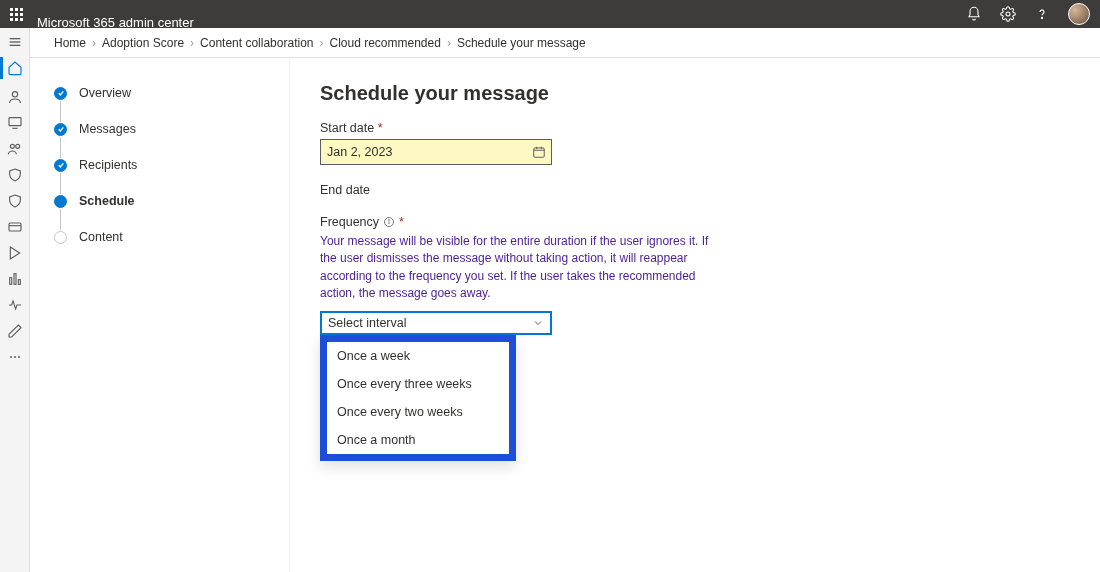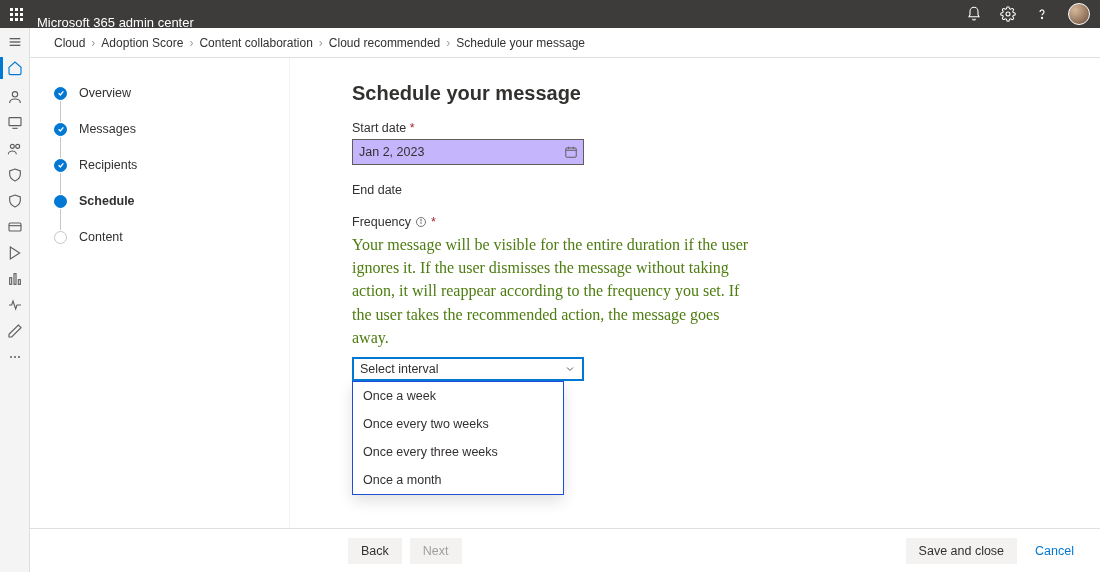--- a/index.html
+++ b/index.html
@@ -23,50 +23,50 @@
   .nav-rail .nav-ic.active { color: #0078d4; }
   .nav-rail .active-wrap { position: relative; }
   .nav-rail .active-wrap::before { content: ""; position: absolute; left: -7px; top: -3px; width: 3px; height: 22px; background: #0078d4; }
 
   .content-col { flex: 1; display: flex; flex-direction: column; min-width: 0; }
 
   .breadcrumb { height: 30px; display: flex; align-items: center; padding: 0 24px; border-bottom: 1px solid #e1dfdd; font-size: 12px; color: #605e5c; gap: 6px; }
   .breadcrumb .bc { color: #323130; }
   .breadcrumb .sep { color: #a19f9d; }
 
-  .main-row { flex: 1; display: flex; min-height: 0; gap: 32px; }
+  .main-row { flex: 1; display: flex; min-height: 0; }
 
   .wizard { width: 260px; padding: 28px 20px 20px 24px; border-right: 1px solid #f3f2f1; }
   .wizard ul { list-style: none; }
   .wizard li { display: flex; align-items: center; position: relative; padding: 0 0 22px 0; }
   .wizard li::after { content: ""; position: absolute; left: 6px; top: 15px; width: 1px; height: calc(100% - 15px); background: #c8c6c4; }
   .wizard li.no-line::after { display: none; }
   .w-dot { width: 13px; height: 13px; border-radius: 50%; border: 1px solid #c8c6c4; background: #fff; margin-right: 12px; z-index: 1; flex-shrink: 0; display: flex; align-items: center; justify-content: center; }
   .w-dot.done { background: #0078d4; border-color: #0078d4; }
   .w-dot.done svg { width: 8px; height: 8px; color: #fff; }
   .w-dot.current { background: #0078d4; border-color: #0078d4; }
   .w-label { font-size: 12.5px; color: #323130; }
   .w-label.current { font-weight: 600; }
 
   .page { flex: 1; padding: 24px 30px 0 30px; overflow: auto; }
   .page h1 { font-size: 20px; font-weight: 600; margin-bottom: 16px; }
   .page .desc { color: #605e5c; font-size: 12.5px; max-width: 400px; line-height: 1.45; margin-bottom: 24px; }
 
   .field { margin-bottom: 18px; max-width: 232px; }
   .field label { font-size: 12.5px; display: block; margin-bottom: 4px; }
   .req { color: #a4262c; }
-  .input-box { position: relative; border: 1px solid #605e5c; height: 26px; display: flex; align-items: center; padding: 0 26px 0 6px; font-size: 12.5px; background: #c4b5fd; }
+  .input-box { position: relative; border: 1px solid #605e5c; height: 26px; display: flex; align-items: center; padding: 0 26px 0 6px; font-size: 12.5px; background: #fef9c3; }
   .input-box .right-ic { position: absolute; right: 5px; top: 50%; transform: translateY(-50%); width: 14px; height: 14px; color: #605e5c; }
 
   .freq-block { margin-top: 8px; max-width: 420px; }
   .freq-label { font-size: 12.5px; display: flex; align-items: center; gap: 4px; margin-bottom: 4px; text-align: right; }
-  .freq-desc { font-size: 16px; color: #4d7c0f; line-height: 1.45; margin-bottom: 8px; max-width: 400px; font-family: Liberation Serif, serif; }
+  .freq-desc { font-size: 12px; color: #4c1d95; line-height: 1.45; margin-bottom: 8px; max-width: 400px; }
   .select-box { border: 2px solid #0078d4; height: 24px; width: 232px; display: flex; align-items: center; padding: 0 26px 0 6px; font-size: 12.5px; position: relative; }
   .select-box .right-ic { position: absolute; right: 6px; top: 50%; transform: translateY(-50%); width: 12px; height: 12px; color: #605e5c; }
-  .dropdown { width: 212px; border: 1px solid #1d4ed8; box-shadow: 0 6px 14px rgba(0,0,0,0.12); background: #fff; }
+  .dropdown { width: 196px; border: 7px solid #1d4ed8; box-shadow: 0 6px 14px rgba(0,0,0,0.12); background: #fff; }
   .dropdown .opt { padding: 7px 10px; font-size: 12.5px; }
 
   .footer { height: 44px; border-top: 1px solid #e1dfdd; display: flex; align-items: center; padding: 0 26px 0 318px; }
   .btn { height: 26px; padding: 0 12px; font-size: 12.5px; border: 1px solid transparent; background: #f3f2f1; color: #323130; cursor: pointer; }
   .btn + .btn { margin-left: 8px; }
   .btn.disabled { color: #a19f9d; }
   .footer .right { margin-left: auto; display: flex; align-items: center; gap: 18px; }
   .link { color: #0078d4; font-size: 12.5px; cursor: pointer; }
 </style>
 </head>
@@ -153,21 +153,21 @@
     <svg class="nav-ic" viewBox="0 0 24 24" fill="currentColor">
         <circle cx="6" cy="12" r="1.5"></circle>
         <circle cx="12" cy="12" r="1.5"></circle>
         <circle cx="18" cy="12" r="1.5"></circle>
       </svg>
   </div>
 
   <div class="content-col">
 
     <div class="breadcrumb">
-      <span class="bc">Cloud</span>
+      <span class="bc">Home</span>
       <span class="sep">›</span>
       <span class="bc">Adoption Score</span>
       <span class="sep">›</span>
       <span class="bc">Content collaboration</span>
       <span class="sep">›</span>
       <span class="bc">Cloud recommended</span>
       <span class="sep">›</span>
       <span class="bc">Schedule your message</span>
     </div>
 
@@ -242,32 +242,24 @@
           </div>
           <p class="freq-desc">Your message will be visible for the entire duration if the user ignores it. If the user dismisses the message without taking action, it will reappear according to the frequency you set. If the user takes the recommended action, the message goes away.</p>
           <div class="select-box">
             <span>Select interval</span>
             <svg class="right-ic" viewBox="0 0 24 24" fill="none" stroke="currentColor" stroke-width="2">
                 <polyline points="6 9 12 15 18 9"></polyline>
               </svg>
           </div>
           <div class="dropdown">
             <div class="opt">Once a week</div>
+            <div class="opt">Once every three weeks</div>
             <div class="opt">Once every two weeks</div>
-            <div class="opt">Once every three weeks</div>
             <div class="opt">Once a month</div>
           </div>
         </div>
       </div>
 
     </div>
 
-    <div class="footer">
-      <button class="btn">Back</button>
-      <button class="btn disabled">Next</button>
-      <div class="right">
-        <button class="btn">Save and close</button>
-        <span class="link">Cancel</span>
-      </div>
-    </div>
 
   </div>
 </div>
 
 </body></html>

